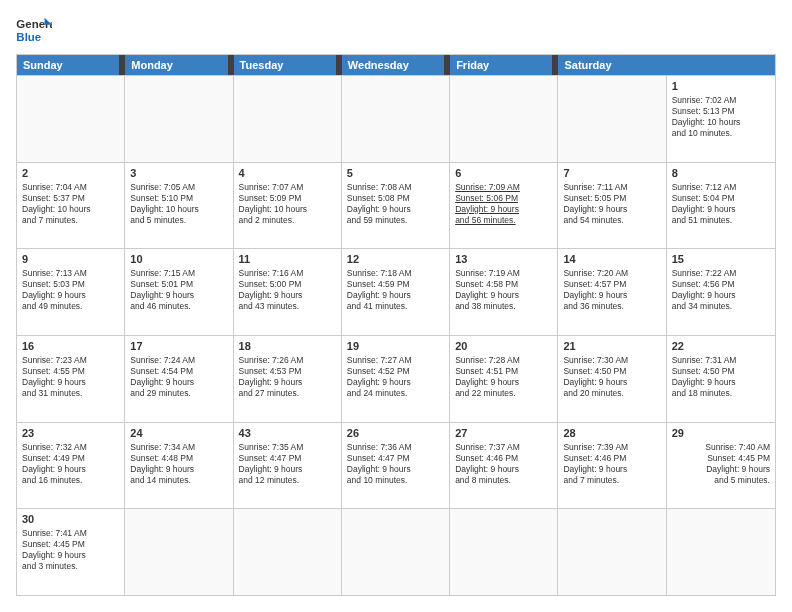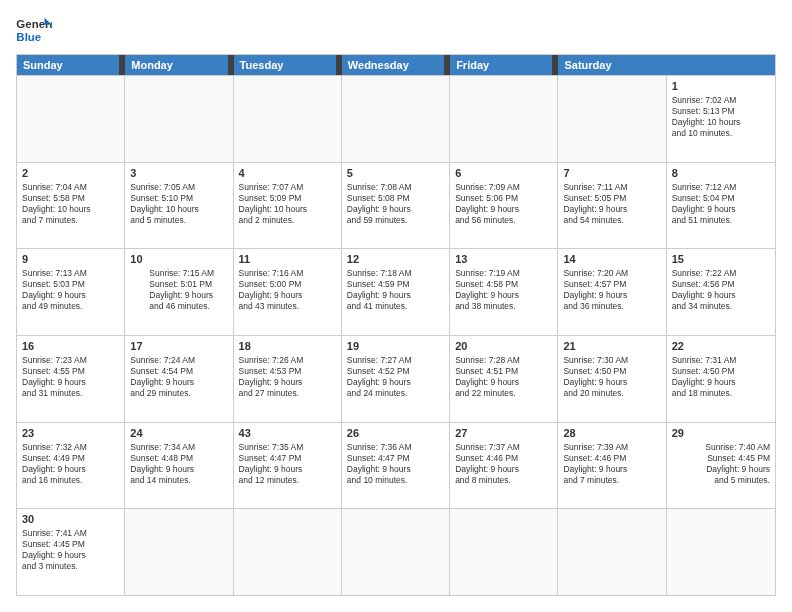--- a/index.html
+++ b/index.html
@@ -139,21 +139,21 @@
             <div class="day-info" style="white-space: pre-line;">Sunrise: 7:02 AM
 Sunset: 5:13 PM
 Daylight: 10 hours
 and 10 minutes.</div>
           </div>
         </div>
         <div class="cal-row">
           <div class="cal-cell">
             <span class="day-num">2</span>
             <div class="day-info" style="white-space: pre-line;">Sunrise: 7:04 AM
-Sunset: 5:58 PM
+Sunset: 5:37 PM
 Daylight: 10 hours
 and 7 minutes.</div>
           </div>
           <div class="cal-cell">
             <span class="day-num">3</span>
             <div class="day-info" style="white-space: pre-line;">Sunrise: 7:05 AM
 Sunset: 5:10 PM
 Daylight: 10 hours
 and 5 minutes.</div>
           </div>
@@ -166,21 +166,21 @@
           </div>
           <div class="cal-cell">
             <span class="day-num">5</span>
             <div class="day-info" style="white-space: pre-line;">Sunrise: 7:08 AM
 Sunset: 5:08 PM
 Daylight: 9 hours
 and 59 minutes.</div>
           </div>
           <div class="cal-cell">
             <span class="day-num">6</span>
-            <div class="day-info" style="white-space: pre-line;">Sunrise: 7:09 AM
+            <div class="day-info" style="white-space: pre-line; text-decoration: underline;">Sunrise: 7:09 AM
 Sunset: 5:06 PM
 Daylight: 9 hours
 and 56 minutes.</div>
           </div>
           <div class="cal-cell">
             <span class="day-num">7</span>
             <div class="day-info" style="white-space: pre-line;">Sunrise: 7:11 AM
 Sunset: 5:05 PM
 Daylight: 9 hours
 and 54 minutes.</div>
@@ -196,21 +196,21 @@
         <div class="cal-row">
           <div class="cal-cell">
             <span class="day-num">9</span>
             <div class="day-info" style="white-space: pre-line;">Sunrise: 7:13 AM
 Sunset: 5:03 PM
 Daylight: 9 hours
 and 49 minutes.</div>
           </div>
           <div class="cal-cell">
             <span class="day-num">10</span>
-            <div class="day-info" style="white-space: pre-line; margin-left: 19px;">Sunrise: 7:15 AM
+            <div class="day-info" style="white-space: pre-line;">Sunrise: 7:15 AM
 Sunset: 5:01 PM
 Daylight: 9 hours
 and 46 minutes.</div>
           </div>
           <div class="cal-cell">
             <span class="day-num">11</span>
             <div class="day-info" style="white-space: pre-line;">Sunrise: 7:16 AM
 Sunset: 5:00 PM
 Daylight: 9 hours
 and 43 minutes.</div>

